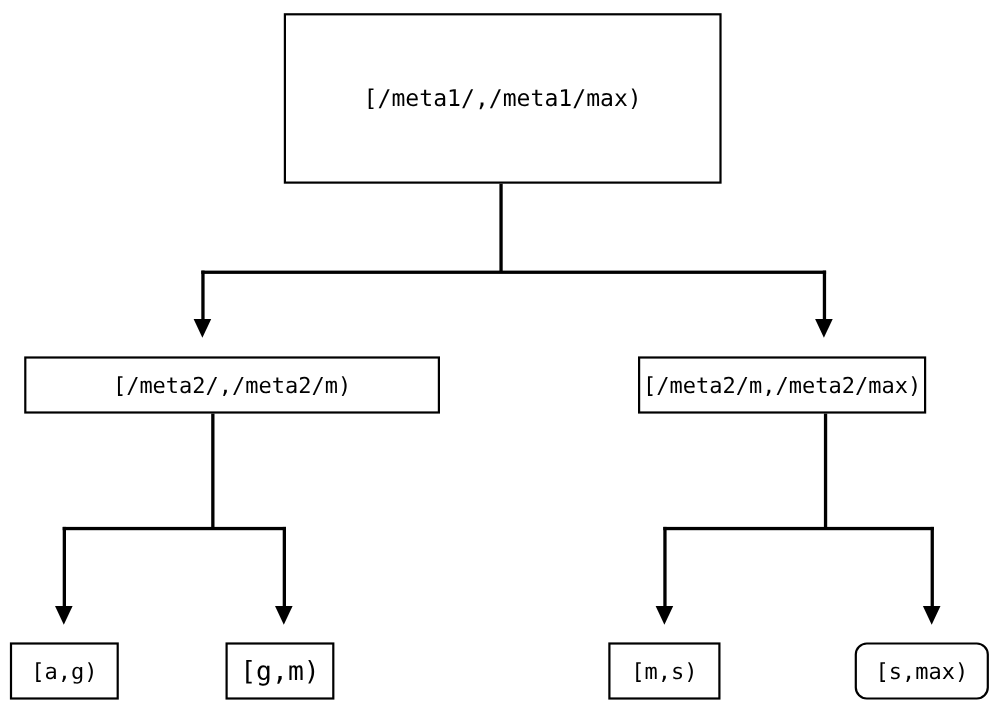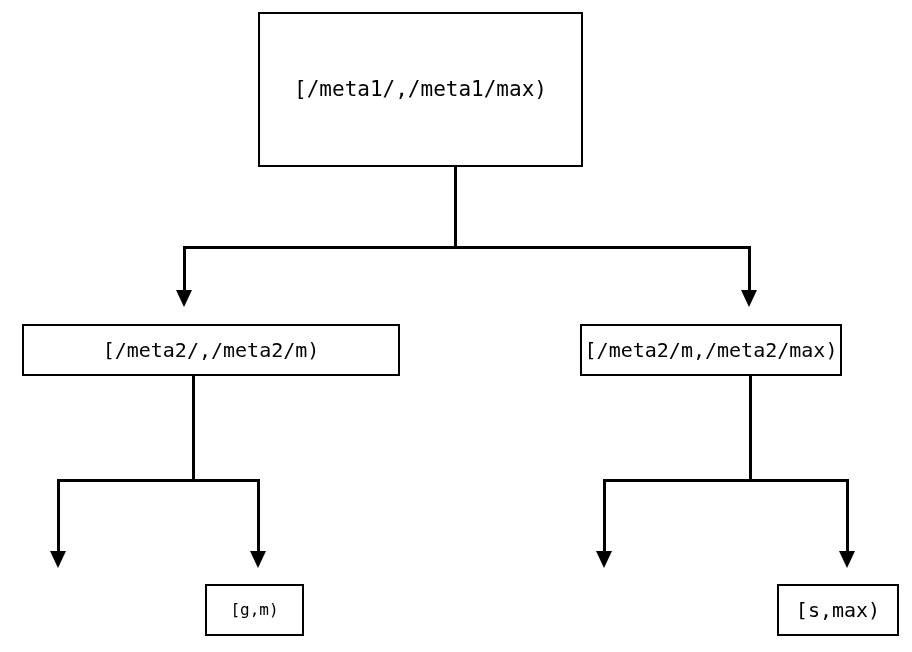--- a/index.html
+++ b/index.html
@@ -28,21 +28,21 @@
   }
   .node-label {
     display: block;
     line-height: 1;
   }
 
   
   #node-root {
     left: 258px;
     top: 12px;
-    width: 325px;
+    width: 398px;
     height: 155px;
     font-size: 21px;
   }
 
   
   #node-mid-left {
     left: 22px;
     top: 324px;
     width: 378px;
     height: 52px;
@@ -62,35 +62,36 @@
     top: 584px;
     width: 99px;
     height: 52px;
     font-size: 20px;
   }
   #node-leaf-gm {
     left: 205px;
     top: 584px;
     width: 99px;
     height: 52px;
-    font-size: 16px;
+    font-size: 24px;
   }
   #node-leaf-ms {
     left: 553px;
     top: 584px;
     width: 102px;
     height: 52px;
     font-size: 20px;
   }
   #node-leaf-smax {
     left: 777px;
     top: 584px;
     width: 122px;
     height: 52px;
     font-size: 20px;
+    border-radius: 11px;
   }
 
   
   .edge-v {
     position: absolute;
     width: 3px;
     background: #000000;
   }
   .edge-h {
     position: absolute;
@@ -161,23 +162,29 @@
   <div class="arrowhead" id="arrow-to-leaf-ag"></div>
   <div class="arrowhead" id="arrow-to-leaf-gm"></div>
 
   <div class="edge-v" id="edge-mr-stem"></div>
   <div class="edge-h" id="edge-mr-bar"></div>
   <div class="edge-v" id="edge-mr-drop-left"></div>
   <div class="edge-v" id="edge-mr-drop-right"></div>
   <div class="arrowhead" id="arrow-to-leaf-ms"></div>
   <div class="arrowhead" id="arrow-to-leaf-smax"></div>
 
+  <div class="node-box" id="node-leaf-ag">
+    <span class="node-label">[a,g)</span>
+  </div>
 
   <div class="node-box" id="node-leaf-gm">
     <span class="node-label">[g,m)</span>
   </div>
 
+  <div class="node-box" id="node-leaf-ms">
+    <span class="node-label">[m,s)</span>
+  </div>
 
   <div class="node-box" id="node-leaf-smax">
     <span class="node-label">[s,max)</span>
   </div>
 
 </div>
 
 </body></html>

